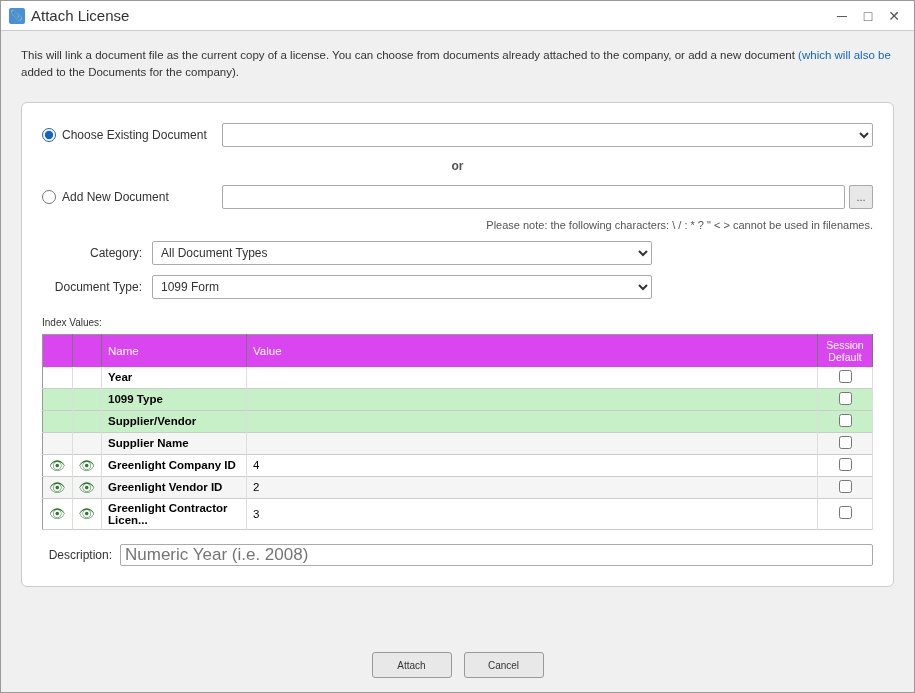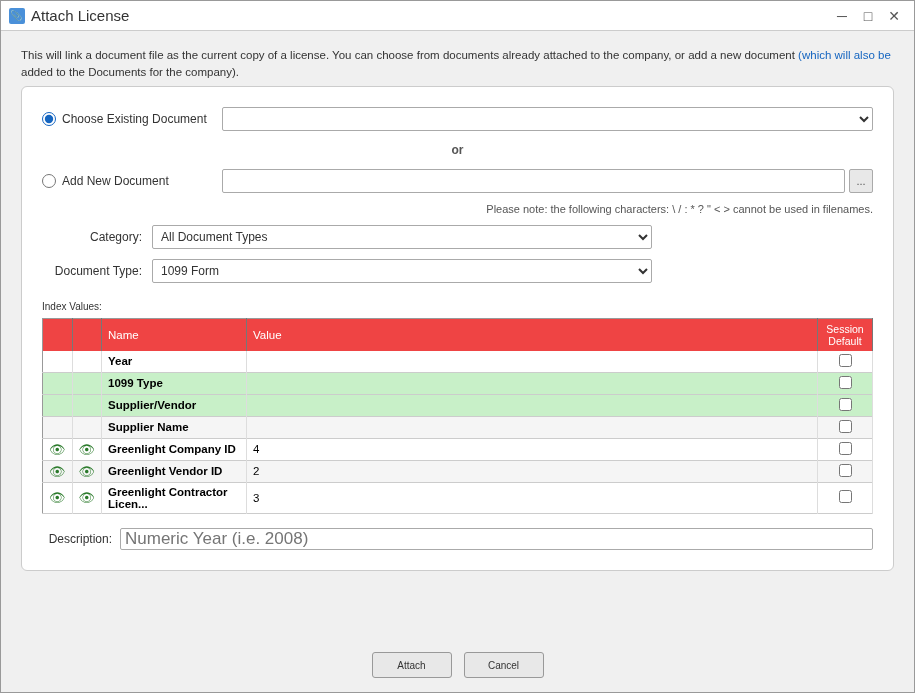--- a/index.html
+++ b/index.html
@@ -71,21 +71,21 @@
       justify-content: center;
       font-size: 14px;
       color: #555;
     }
 
     .content {
       flex: 1;
       padding: 16px 20px;
       display: flex;
       flex-direction: column;
-      gap: 4px;
+      gap: 20px;
       overflow: auto;
     }
 
     .info-text {
       font-size: 11.5px;
       color: #333;
       line-height: 1.5;
     }
 
     .info-text .link-text {
@@ -205,21 +205,21 @@
       margin-bottom: 6px;
     }
 
     .index-table {
       width: 100%;
       border-collapse: collapse;
       border: 1px solid #999;
     }
 
     .index-table thead tr {
-      background: #ef4444;
+      background: #d946ef;
       color: white;
     }
 
     .index-table thead th {
       padding: 4px 6px;
       text-align: left;
       font-size: 11.5px;
       font-weight: normal;
       border-right: 1px solid #777;
     }

